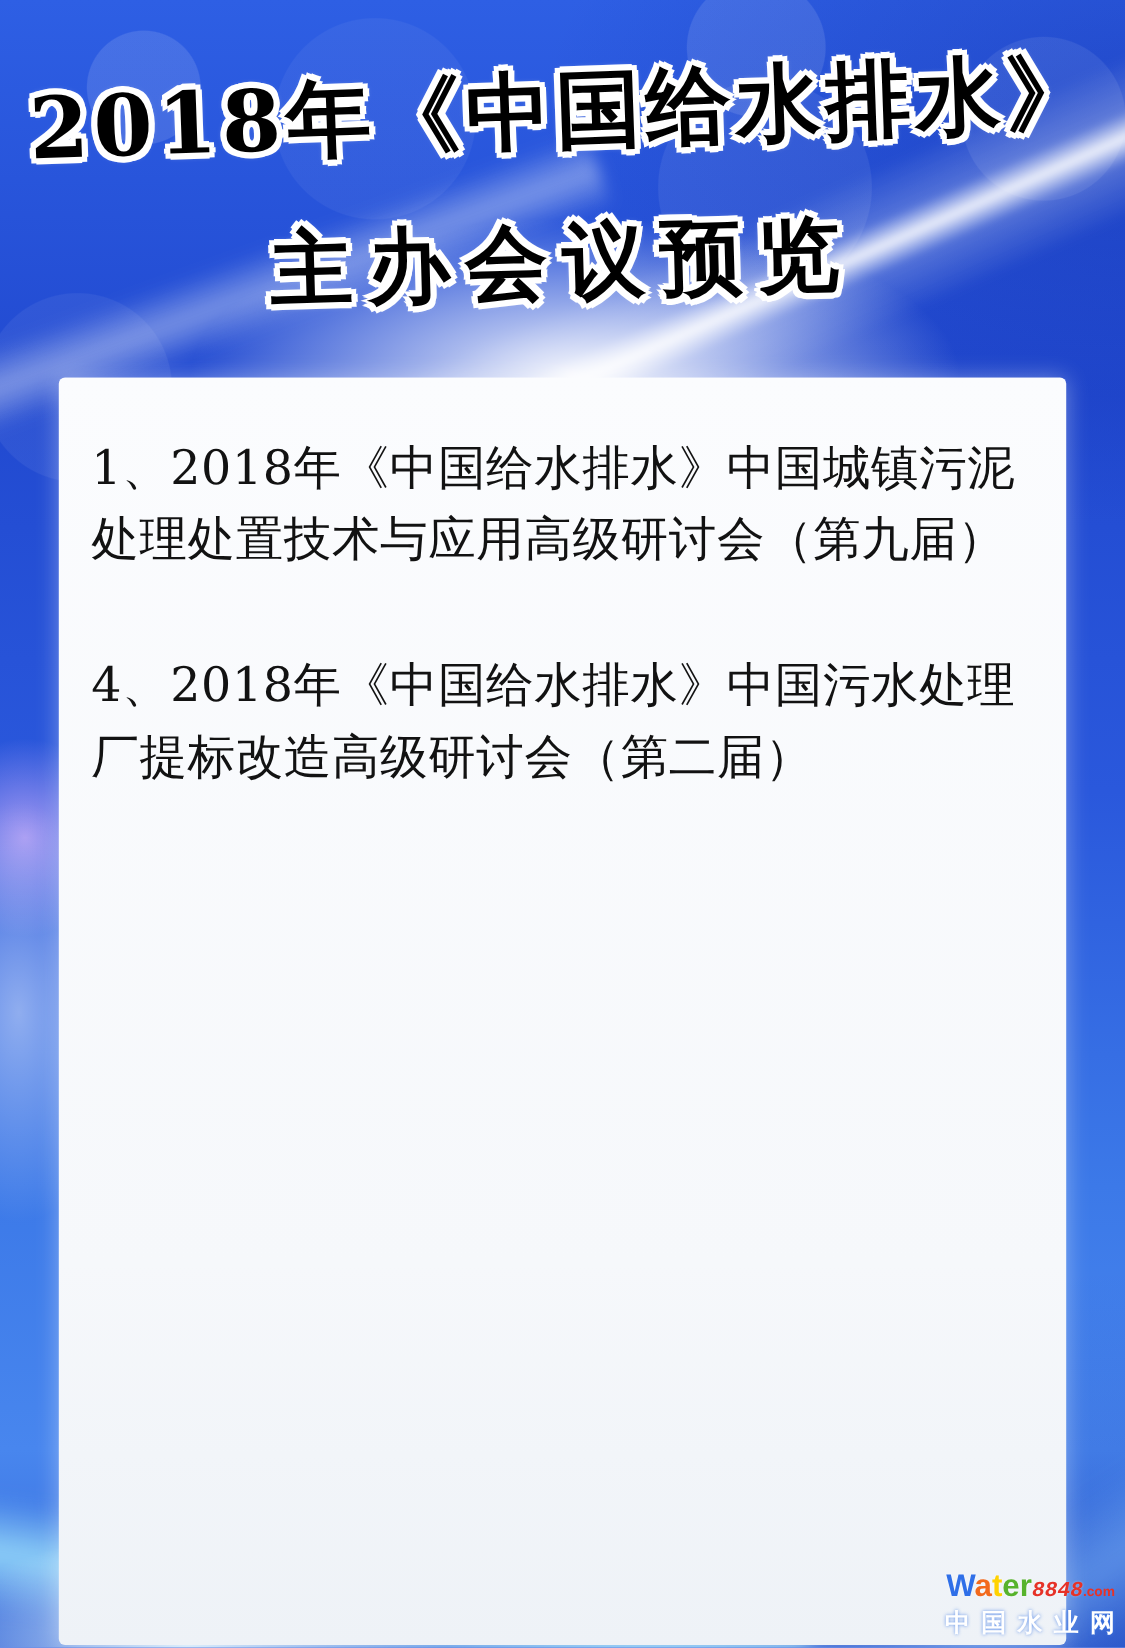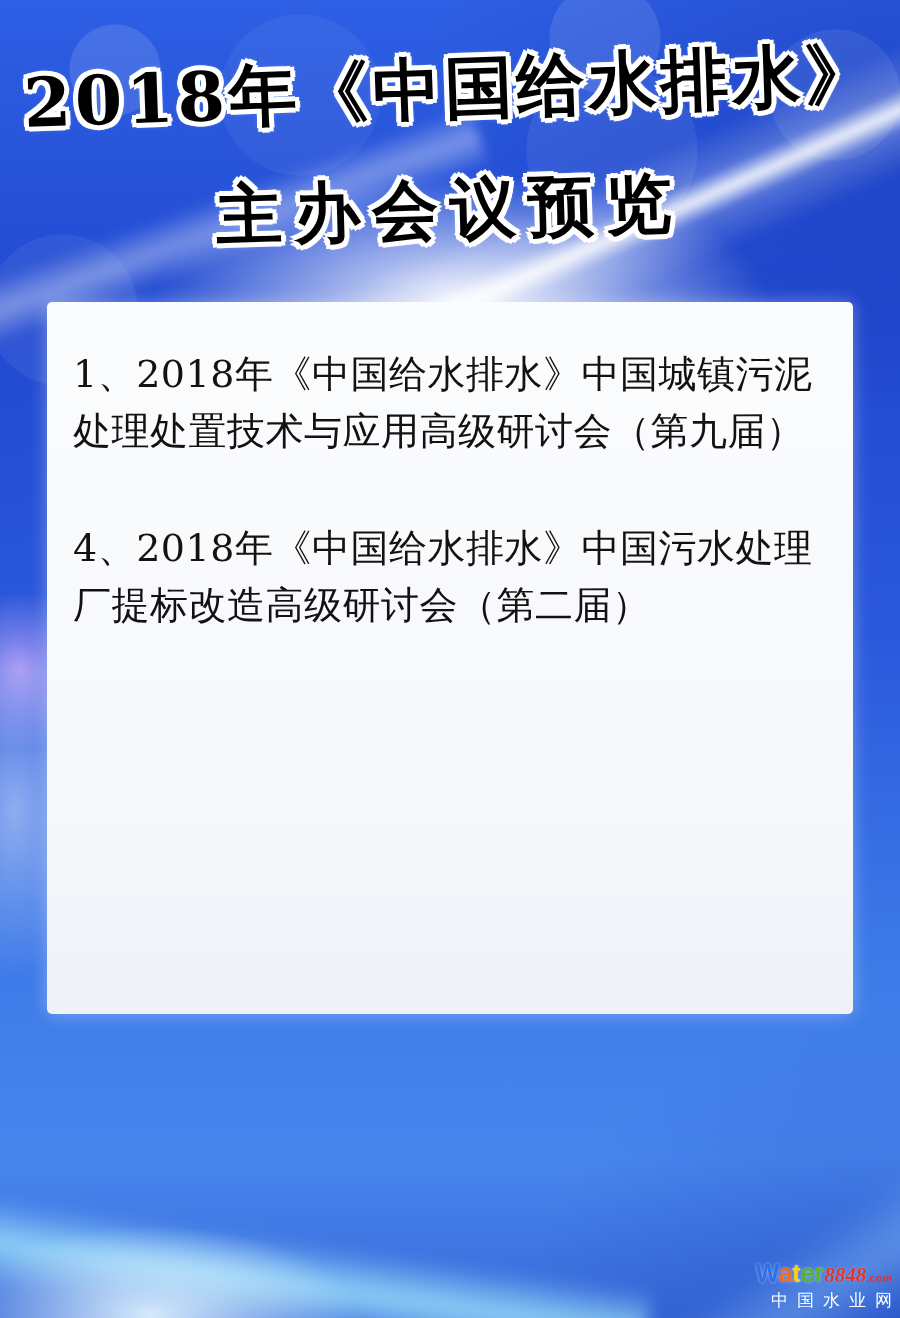--- a/index.html
+++ b/index.html
@@ -93,21 +93,21 @@
     transform: rotate(-2deg);
   }
   .title-line2 {
     font-size: 66px; letter-spacing: 12px; margin-top: 30px;
     transform: rotate(-1.6deg);
   }
 
   
   .panel {
     position: absolute; left: 47px; top: 302px;
-    width: 806px; height: 712px; box-sizing: border-box;
+    width: 806px; height: 1014px; box-sizing: border-box;
     padding: 44px 26px 0 26px;
     background: linear-gradient(180deg, #fbfcfe 0%, #f6f8fb 70%, #eef2f7 100%);
     border-radius: 5px; z-index: 4;
     box-shadow: 0 0 18px rgba(255,255,255,0.35);
   }
   .item {
     margin: 0 0 60px 0;
     font-size: 38px; line-height: 1.5; letter-spacing: 0.5px;
     color: #121212; white-space: pre-line;
   }
@@ -115,28 +115,28 @@
 
   
   .watermark {
     position: absolute; right: 8px; bottom: 6px;
     text-align: right; z-index: 6;
     font-family: "Liberation Sans", sans-serif;
   }
   .wm-brand { font-size: 25px; font-weight: 700; line-height: 1; white-space: nowrap; }
   .wm-l { text-shadow: 0 0 3px rgba(255,255,255,0.55); }
   .wm-num {
-    font-family: Liberation Serif, serif; font-style: italic;
-    font-weight: 700; font-size: 21px;
+    font-family: Liberation Mono, monospace; font-style: italic;
+    font-weight: 700; font-size: 17px;
     text-shadow: 0 0 2px rgba(255,255,255,0.4);
   }
   .wm-tld { font-size: 11px; font-weight: 700; }
   .wm-sub {
     margin-top: 3px; margin-right: -9px;
-    font-size: 17px; font-weight: 400; letter-spacing: 9px;
+    font-size: 20px; font-weight: 700; letter-spacing: 9px;
     text-shadow: 0 0 3px rgba(60,120,230,0.8);
   }
 </style>
 </head>
 <body>
 
 <div class="stage">
 
   <div class="bg"></div>
   <div class="bokeh"></div>

